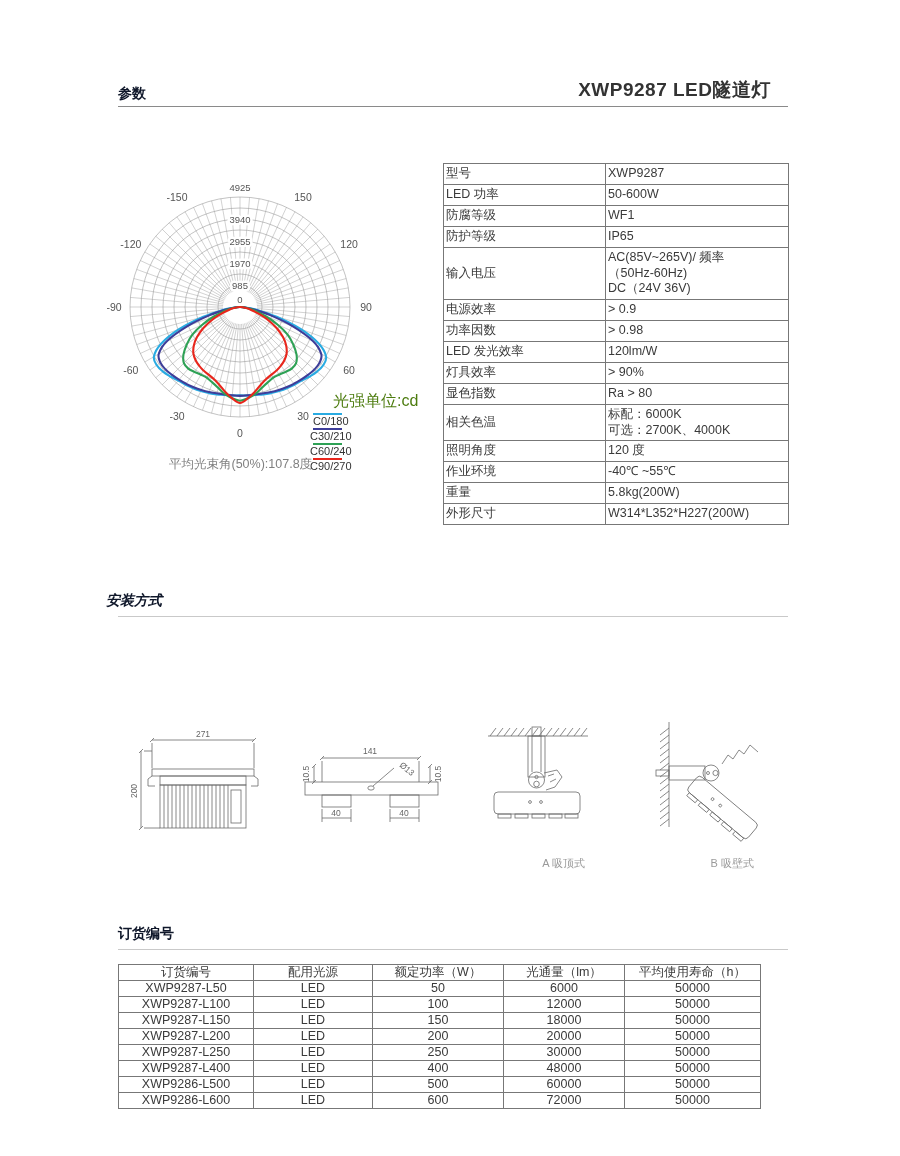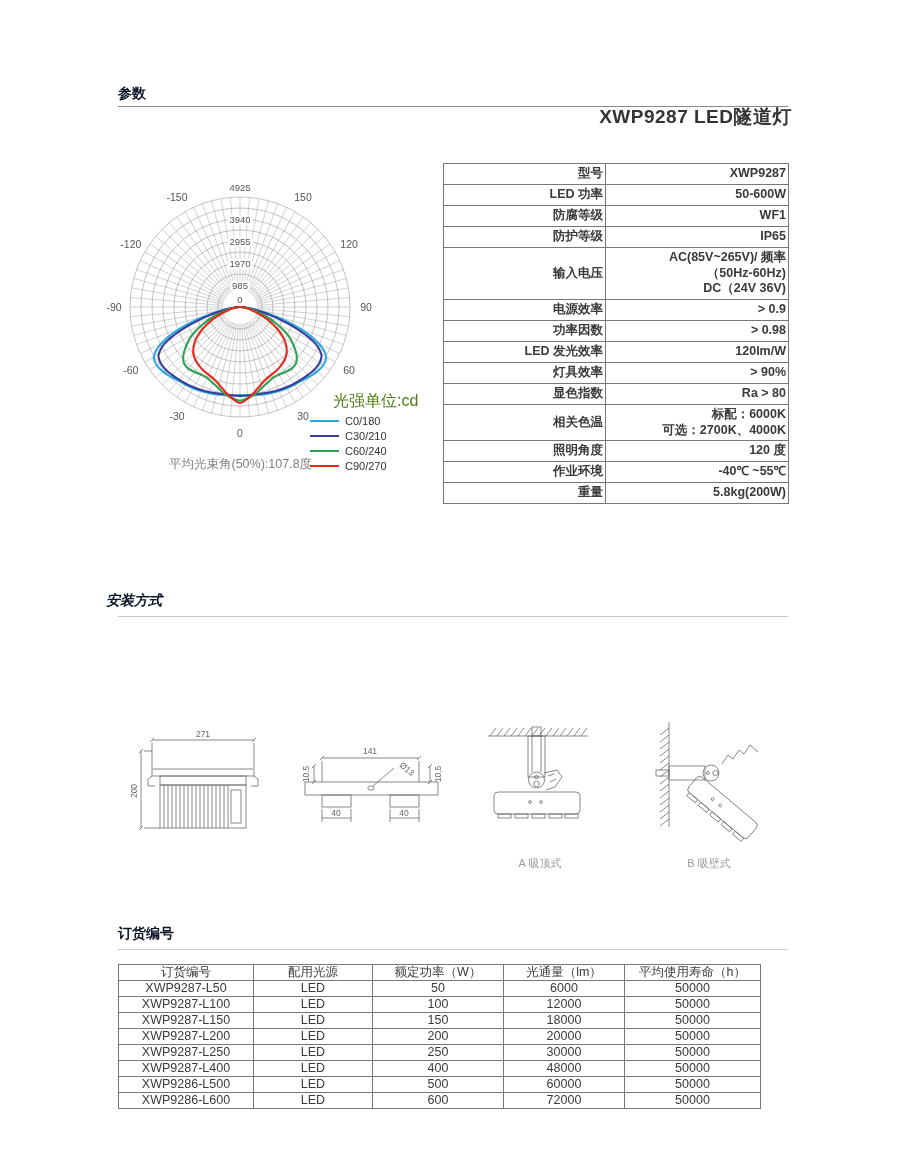--- a/index.html
+++ b/index.html
@@ -5,42 +5,42 @@
   html,body{margin:0;padding:0;background:#fff;}
   body{width:900px;height:1156px;position:relative;font-family:"Liberation Sans",sans-serif;color:#3a3a3a;overflow:hidden;}
   .abs{position:absolute;}
   
   .sec-label{font-size:14px;font-weight:bold;color:#0f172a;}
   .prod-title{font-size:19px;font-weight:bold;color:#333;letter-spacing:.5px;}
   .rule{height:0;border-top:1.4px solid #8a8a8a;}
   .rule-light{height:0;border-top:1px solid #c9c9c9;}
   
   table.spec{border-collapse:collapse;table-layout:fixed;width:346px;font-size:12.5px;color:#3a3a3a;}
-  table.spec td{border:1px solid #777;text-align:right;vertical-align:middle;padding:2px 2px;height:16px;line-height:1.25;white-space:pre-line;font-weight:bold;}
+  table.spec td{border:1px solid #777;text-align:left;vertical-align:middle;padding:2px 2px;height:16px;line-height:1.25;white-space:pre-line;}
   table.spec td.sl{width:157px;}
   
   table.order{border-collapse:collapse;table-layout:fixed;width:642px;font-size:12.5px;color:#3a3a3a;}
   table.order td,table.order th{border:1px solid #777;font-weight:normal;text-align:center;padding:0;height:15px;line-height:1.1;}
   
   .pl-lbl{font-size:9.5px;fill:#555;paint-order:stroke;stroke:#fff;stroke-width:5px;stroke-linejoin:round;}
   .pl-ang{font-size:10.5px;fill:#555;paint-order:stroke;stroke:#fff;stroke-width:4px;stroke-linejoin:round;}
   .legend-title{font-size:16px;color:#4d7c0f;}
-  .legend-item{display:flex;align-items:center;height:15px;font-size:11px;color:#333;}
+  .legend-item{display:flex;align-items:center;height:15px;font-size:11px;color:#333;flex-direction:column;}
   .legend-line{width:29px;height:0;border-top:2px solid #000;margin-right:6px;}
   .beam-text{font-size:12.5px;color:#808080;}
   
   svg text{font-family:"Liberation Sans",sans-serif;}
   .dim{font-size:8.5px;fill:#666;}
-  .cap{font-size:11px;color:#9a9a9a;text-align:center;}
+  .cap{font-size:11px;color:#9a9a9a;text-align:right;}
 </style>
 </head>
 <body>
 
 <div class="abs sec-label" style="left:118px;top:85px;">参数</div>
-<div class="abs prod-title" style="right:108px;top:77px;margin-top:27px;">XWP9287 LED隧道灯</div>
+<div class="abs prod-title" style="right:129px;top:77px;">XWP9287 LED隧道灯</div>
 <div class="abs rule" style="left:118px;top:106px;width:670px;"></div>
 
 <div class="abs" style="left:95px;top:148px;width:380px;height:345px;">
   <svg id="polar-svg" width="360" height="345" viewBox="0 0 360 345">
       <circle cx="145" cy="159" r="11" fill="none" stroke="#9a9a9a" stroke-width="0.6"></circle>
       <circle cx="145" cy="159" r="22" fill="none" stroke="#9a9a9a" stroke-width="0.6"></circle>
       <circle cx="145" cy="159" r="33" fill="none" stroke="#9a9a9a" stroke-width="0.6"></circle>
       <circle cx="145" cy="159" r="44" fill="none" stroke="#9a9a9a" stroke-width="0.6"></circle>
       <circle cx="145" cy="159" r="55" fill="none" stroke="#9a9a9a" stroke-width="0.6"></circle>
       <circle cx="145" cy="159" r="66" fill="none" stroke="#9a9a9a" stroke-width="0.6"></circle>
@@ -219,20 +219,24 @@
         <td>120 度</td>
       </tr>
       <tr>
         <td class="sl">作业环境</td>
         <td>-40℃ ~55℃</td>
       </tr>
       <tr>
         <td class="sl">重量</td>
         <td>5.8kg(200W)</td>
       </tr>
+      <tr>
+        <td class="sl">外形尺寸</td>
+        <td>W314*L352*H227(200W)</td>
+      </tr>
     </tbody>
 </table>
 
 <div class="abs sec-label" style="left:106px;top:592px;font-style:italic;">安装方式</div>
 <div class="abs rule-light" style="left:118px;top:616px;width:670px;"></div>
 
 <svg class="abs" style="left:130px;top:727px;" width="140" height="115">
   <g stroke="#6b6b6b" stroke-width="0.8" fill="none">
     <line x1="22" y1="13" x2="124" y2="13"></line>
     <path d="M20,15 l4,-4 M122,15 l4,-4"></path>

